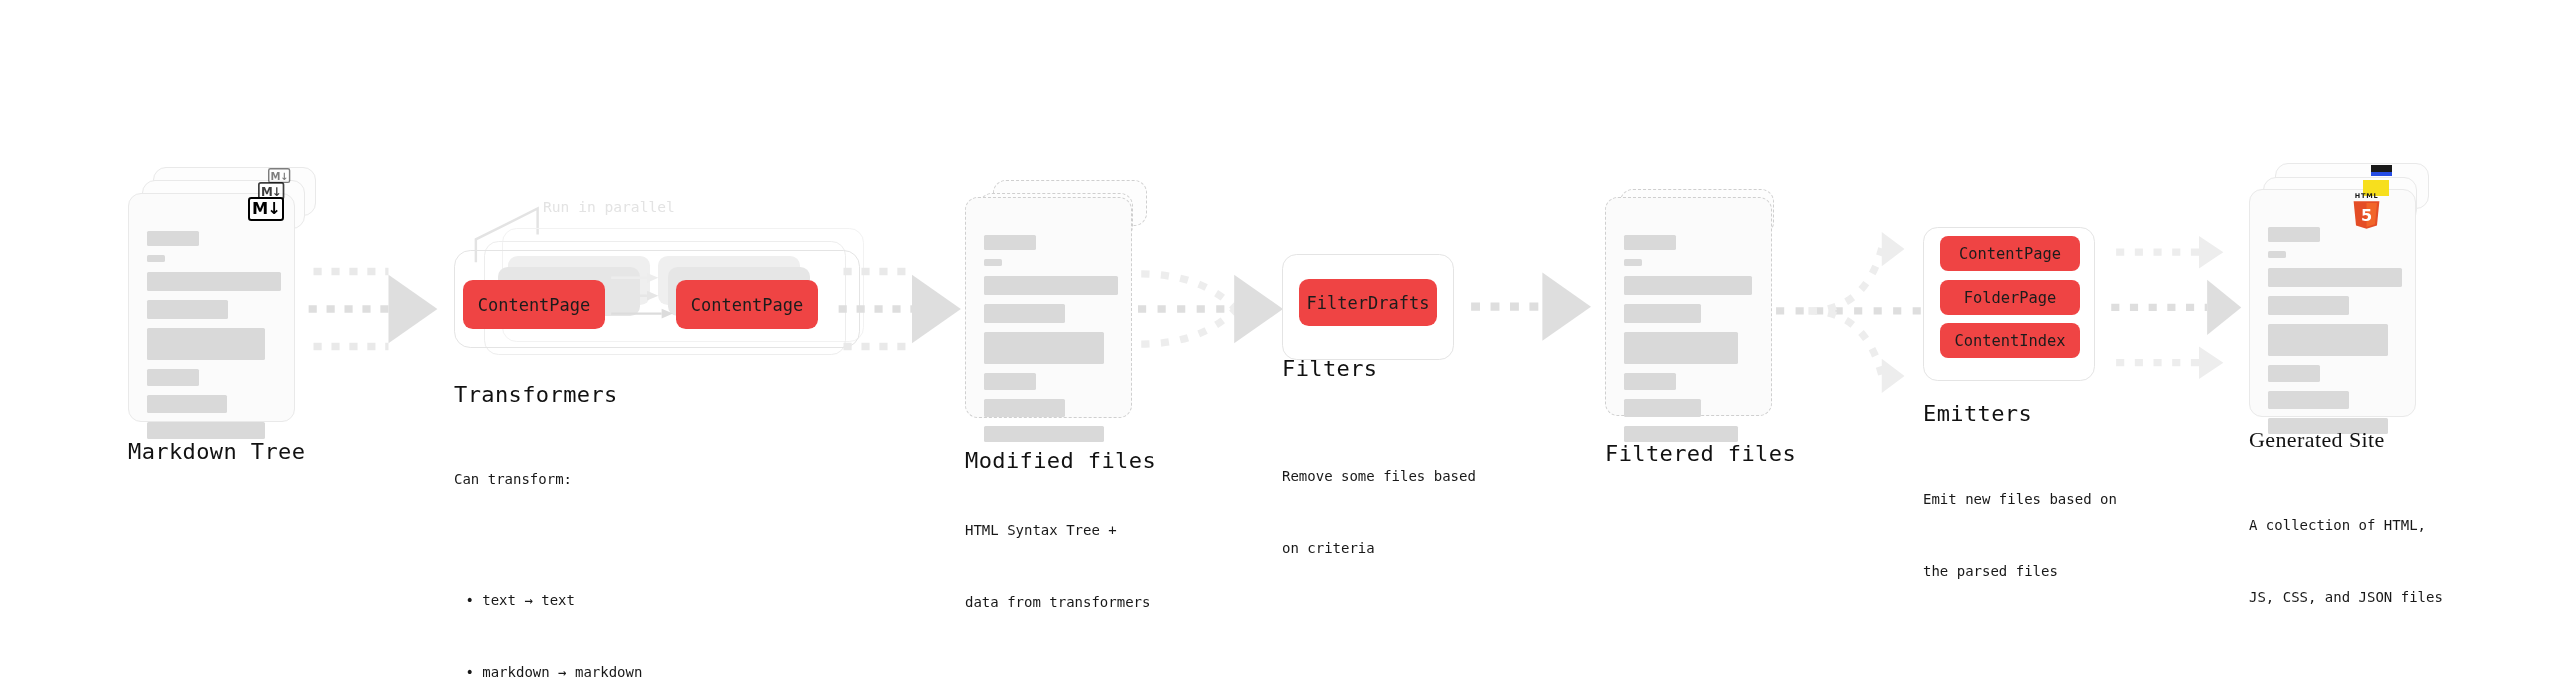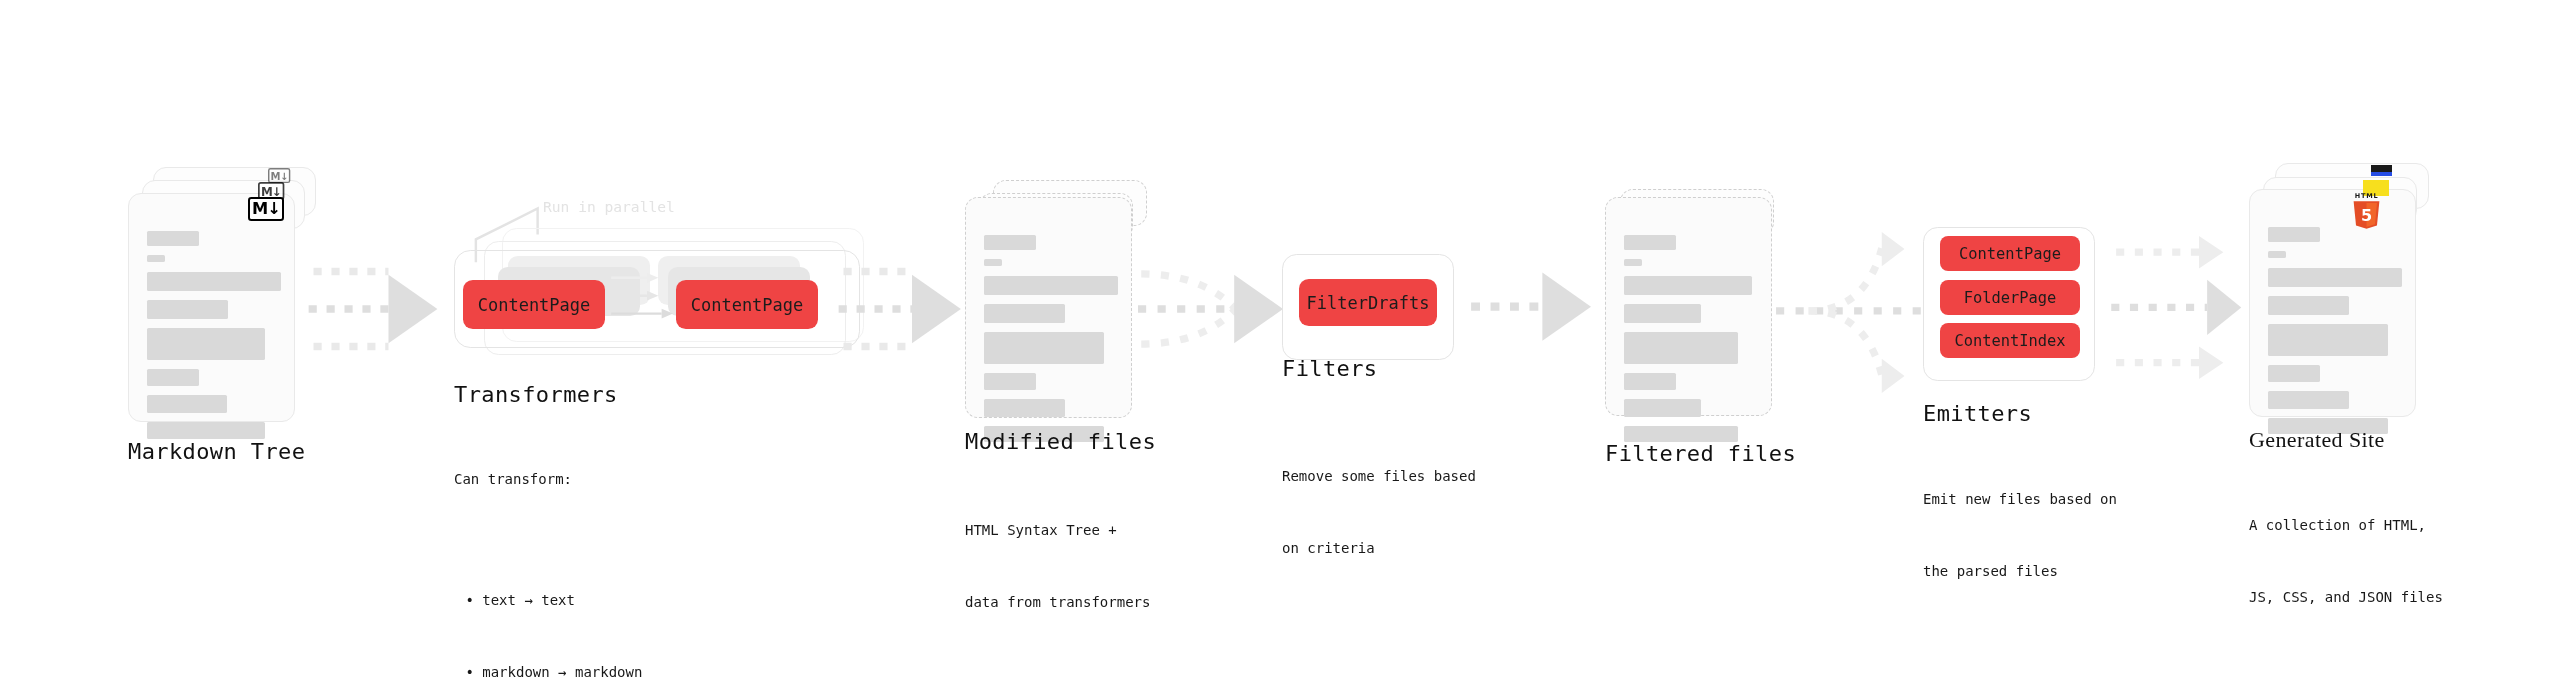--- a/index.html
+++ b/index.html
@@ -201,21 +201,21 @@
         <div class="bar" style="width:18px;height:6.5px;margin-bottom:10.6px;"></div>
         <div class="bar" style="width:134px;height:18.7px;"></div>
         <div class="bar" style="width:81px;height:18.7px;"></div>
         <div class="bar" style="width:120px;height:32.5px;"></div>
         <div class="bar" style="width:52px;height:16.3px;"></div>
         <div class="bar" style="width:81px;height:18px;"></div>
         <div class="bar" style="width:120px;height:16.3px;"></div>
       </div>
     </div>
 
-    <div class="caption-title" style="left:965px; top:429px;">Modified files</div>
+    <div class="caption-title" style="left:965px; top:448px;">Modified files</div>
     <div class="caption-sub" style="left:965px; top:470px;">
       <div>HTML Syntax Tree +</div>
       <div>data from transformers</div>
     </div>
   </div>
 
   <svg class="arrow-svg" width="163" height="106" style="left:1138px; top:256px;" viewBox="0 0 200 130">
     <g fill="none" stroke-width="9" stroke-dasharray="10 14" stroke-linecap="butt">
       <path d="M4 22 Q78 22 120 65" stroke="#ededed"></path>
       <path d="M0 65 L120 65" stroke="#dedede"></path>

